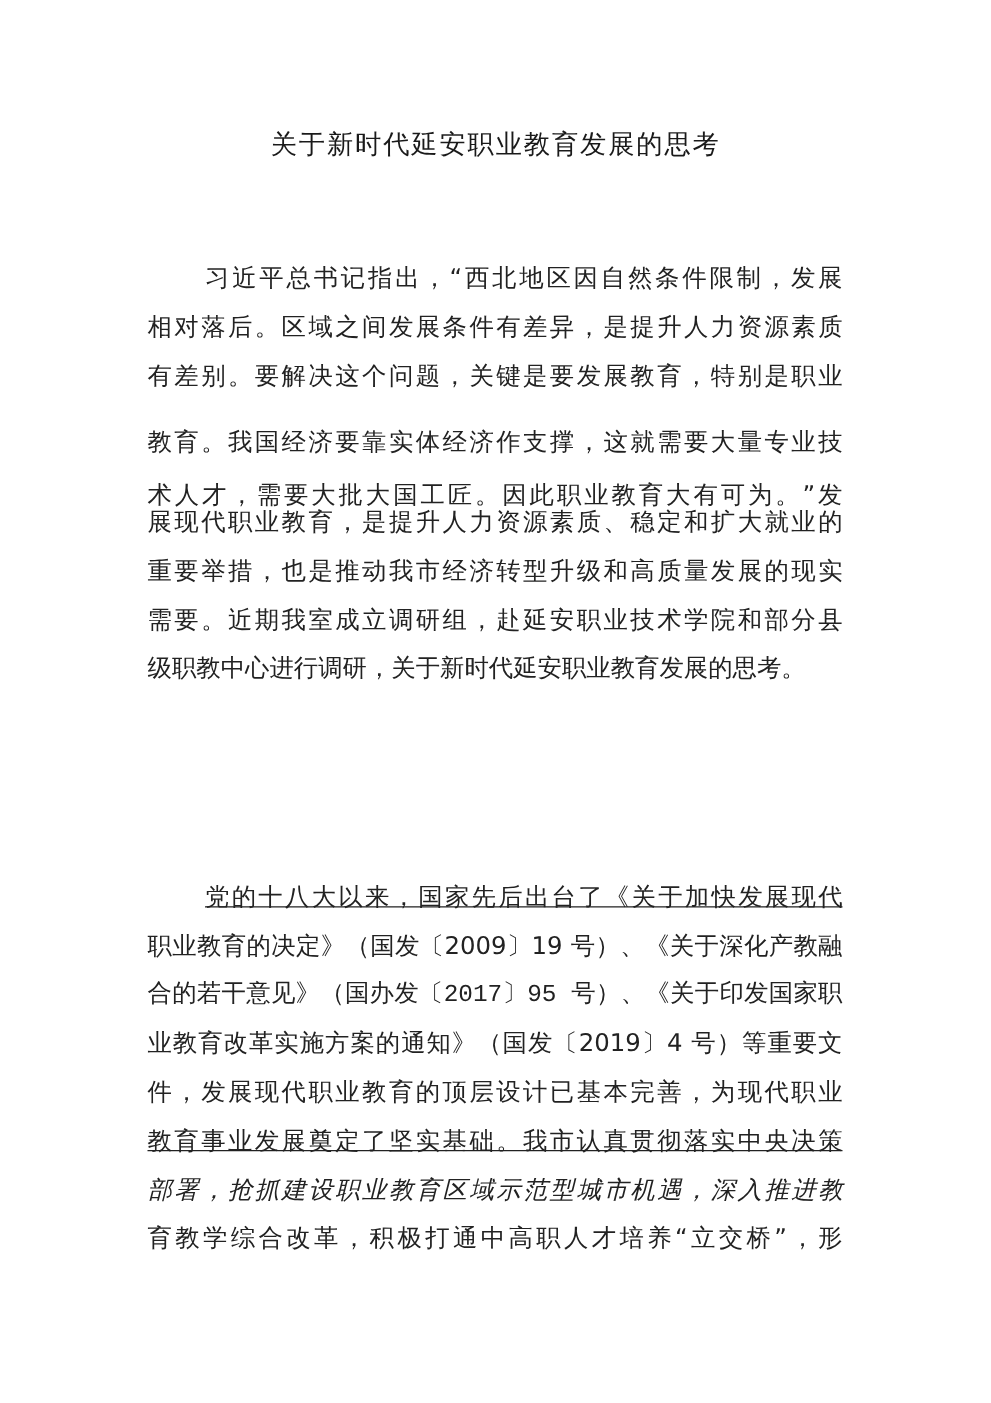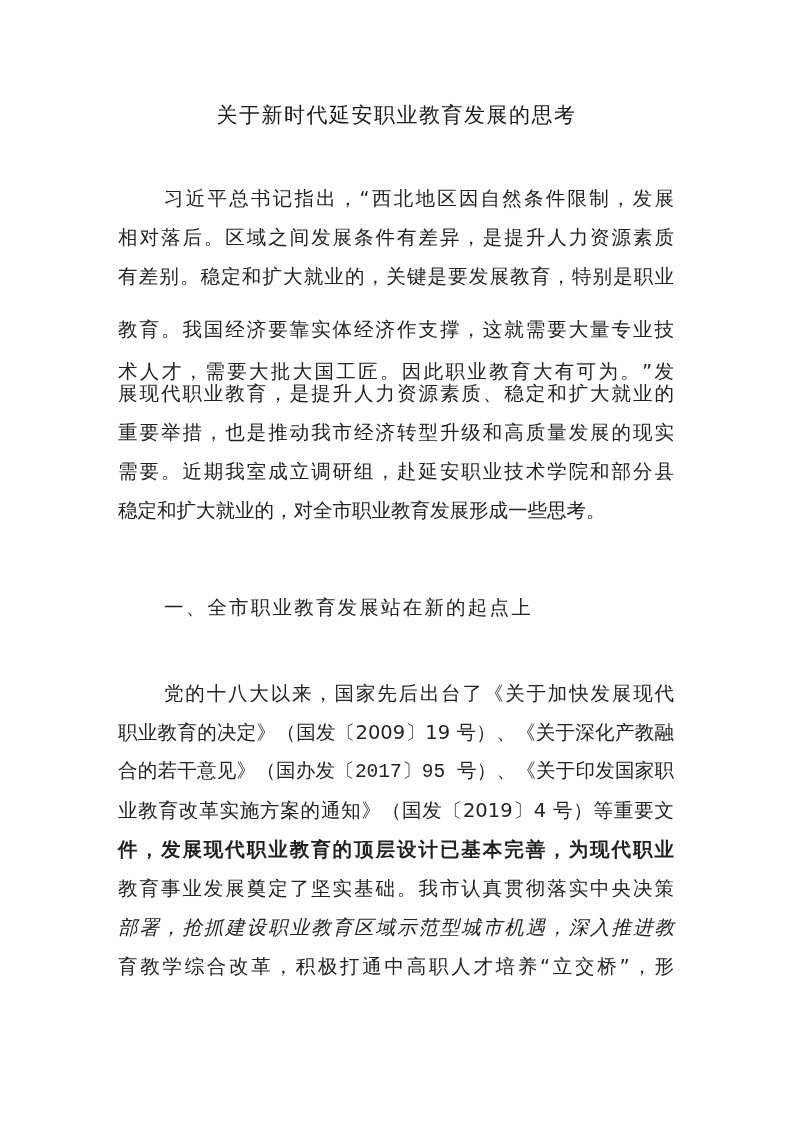--- a/index.html
+++ b/index.html
@@ -37,20 +37,21 @@
     .line {
       position: absolute;
       left: 118px;
       width: 556px;
       font-size: 19.5px;
       line-height: 28px;
       white-space: nowrap;
       text-align: justify;
       text-align-last: justify;
       color: #222222;
+      margin-top: 24px;
     }
     .line.indent {
       left: 164px;
       width: 510px;
     }
     .line.last {
       text-align-last: left;
     }
     .heading {
       position: absolute;
@@ -65,35 +66,34 @@
 </head>
 <body>
 
 <div class="page">
 
   <div class="title">关于新时代延安职业教育发展的思考</div>
 
   <div>
     <div class="line indent" style="top:185px;">习近平总书记指出，“西北地区因自然条件限制，发展</div>
     <div class="line" style="top:224px;">相对落后。区域之间发展条件有差异，是提升人力资源素质</div>
-    <div class="line" style="top:263px;">有差别。稳定和扩大就业的，关键是要发展教育，特别是职业</div>
+    <div class="line" style="top:263px;">有差别。要解决这个问题，关键是要发展教育，特别是职业</div>
     <div class="line" style="top:316px;">教育。我国经济要靠实体经济作支撑，这就需要大量专业技</div>
     <div class="line" style="top:358px;">术人才，需要大批大国工匠。因此职业教育大有可为。”发</div>
     <div class="line" style="top:380px;">展现代职业教育，是提升人力资源素质、稳定和扩大就业的</div>
     <div class="line" style="top:419px;">重要举措，也是推动我市经济转型升级和高质量发展的现实</div>
     <div class="line" style="top:458px;">需要。近期我室成立调研组，赴延安职业技术学院和部分县</div>
-    <div class="line last" style="top:497px;">稳定和扩大就业的，对全市职业教育发展形成一些思考。</div>
+    <div class="line last" style="top:497px;">级职教中心进行调研，关于新时代延安职业教育发展的思考。</div>
   </div>
 
-  <div class="heading" style="top:594px;">一、全市职业教育发展站在新的起点上</div>
 
   <div>
-    <div class="line indent" style="top:680px;">党的十八大以来，国家先后出台了《关于加快发展现代</div>
+    <div class="line indent" style="top:680px;text-decoration:underline;">党的十八大以来，国家先后出台了《关于加快发展现代</div>
     <div class="line" style="top:719px;">职业教育的决定》（国发〔2009〕19 号）、《关于深化产教融</div>
     <div class="line" style="top:758px;font-family:Liberation Mono, monospace;">合的若干意见》（国办发〔2017〕95 号）、《关于印发国家职</div>
     <div class="line" style="top:797px;">业教育改革实施方案的通知》（国发〔2019〕4 号）等重要文</div>
-    <div class="line" style="top:836px;font-weight:bold;">件，发展现代职业教育的顶层设计已基本完善，为现代职业</div>
-    <div class="line" style="top:875px;">教育事业发展奠定了坚实基础。我市认真贯彻落实中央决策</div>
+    <div class="line" style="top:836px;">件，发展现代职业教育的顶层设计已基本完善，为现代职业</div>
+    <div class="line" style="top:875px;text-decoration:underline;">教育事业发展奠定了坚实基础。我市认真贯彻落实中央决策</div>
     <div class="line" style="top:914px;font-style:italic;">部署，抢抓建设职业教育区域示范型城市机遇，深入推进教</div>
     <div class="line" style="top:953px;">育教学综合改革，积极打通中高职人才培养“立交桥”，形</div>
   </div>
 
 </div>
 
 </body></html>

